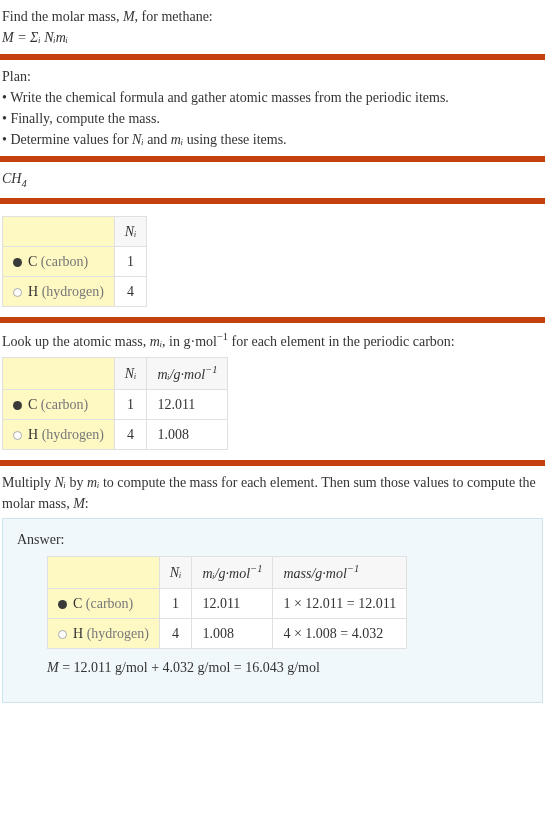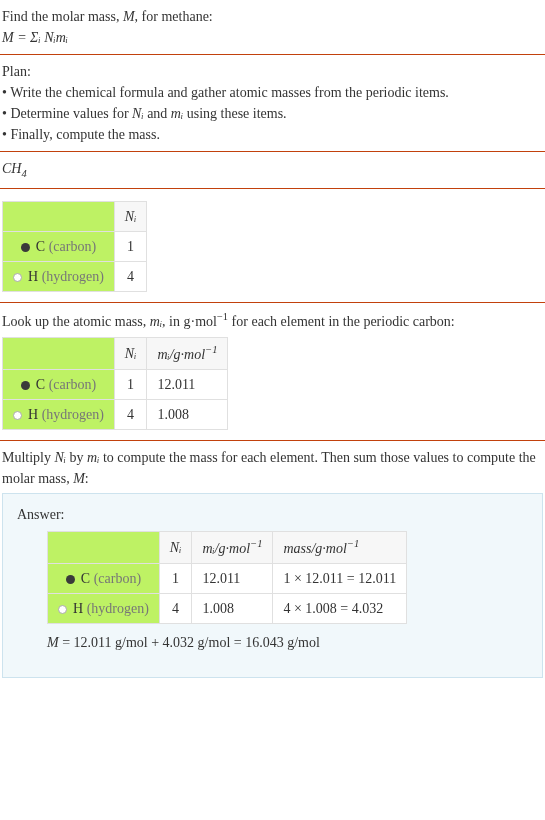--- a/index.html
+++ b/index.html
@@ -6,21 +6,21 @@
 body {
   font-family: Georgia, 'Times New Roman', serif;
   color: #333;
   background: #fff;
   font-size: 14px;
   line-height: 1.5;
   width: 545px;
 }
 .section {
   padding: 6px 2px;
-  border-bottom: 1px solid #c2410c;
+  border-bottom: 6px solid #c2410c;
 }
 .section:last-child { border-bottom: none; }
 .formula {
   font-style: italic;
   font-family: Georgia, serif;
 }
 sub.low { font-size: 0.75em; vertical-align: sub; }
 sup.high { font-size: 0.75em; vertical-align: super; }
 table {
   border-collapse: collapse;
@@ -31,24 +31,23 @@
   padding: 4px 10px;
   text-align: left;
   background: #fff;
 }
 th {
   background: #f7f7f7;
   font-weight: normal;
   font-style: italic;
 }
 th.elem, td.elem {
-  background: #bef264;
+  background: #fef9c3;
   font-style: normal;
   color: #777;
-  text-align: center;
 }
 td.elem .sym { color: #333; }
 .num { text-align: center; }
 .dot {
   display: inline-block;
   width: 9px; height: 9px;
   border-radius: 50%;
   margin-right: 6px;
   vertical-align: middle;
 }
@@ -72,24 +71,24 @@
     <span>Find the molar mass, </span><span class="formula">M</span><span>, for methane:</span>
   </div>
   <div class="formula">
     <span>M</span><span> = Σᵢ Nᵢmᵢ</span>
   </div>
 </div>
 
 <div class="section">
   <div>Plan:</div>
   <div>• Write the chemical formula and gather atomic masses from the periodic items.</div>
+  <div>• Finally, compute the mass.</div>
   <div>
     <span>• Determine values for </span><span class="formula">Nᵢ</span><span> and </span><span class="formula">mᵢ</span><span> using these items.</span>
   </div>
-  <div>• Finally, compute the mass.</div>
 </div>
 
 <div class="section">
   <div class="chem">
     <span>CH</span><sub class="low">4</sub>
   </div>
 </div>
 
 <div class="section">
   <table>

